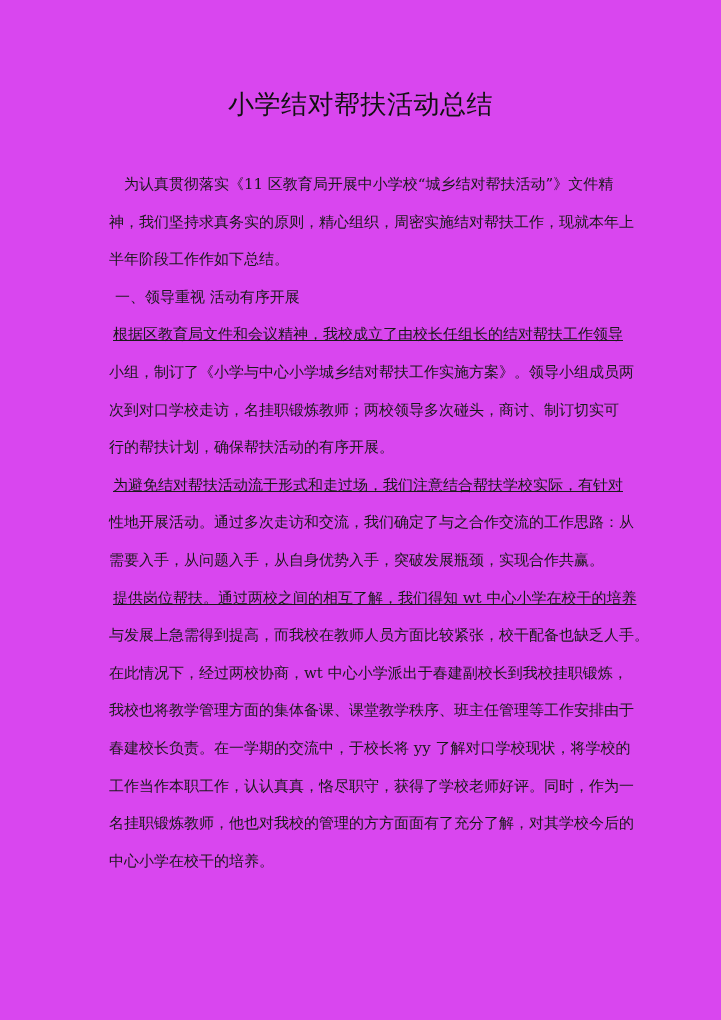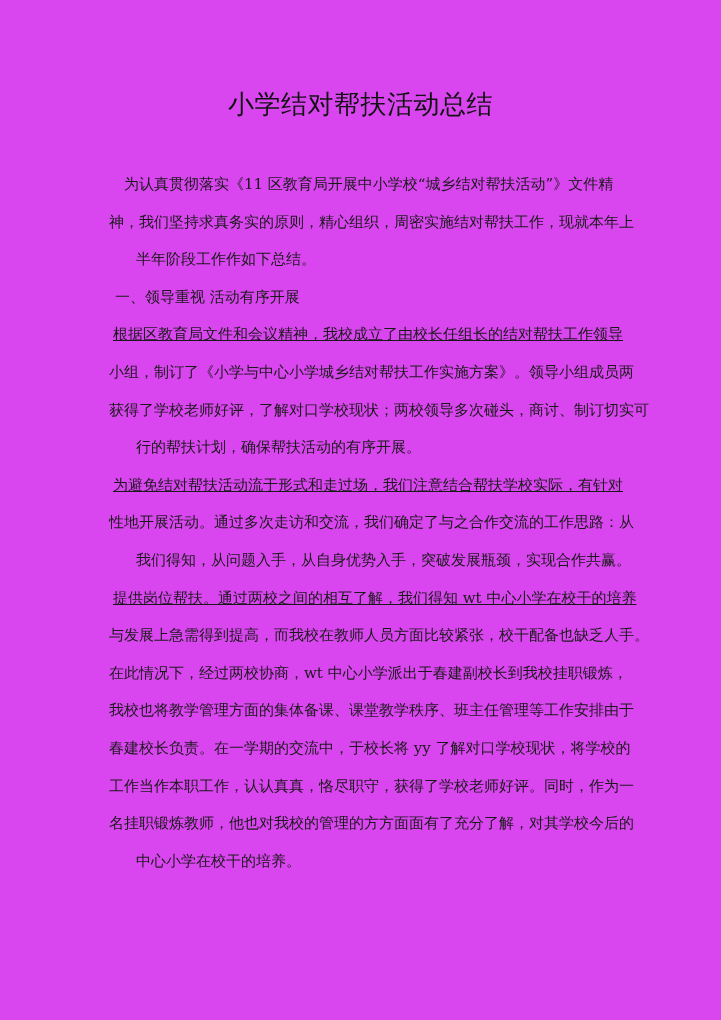--- a/index.html
+++ b/index.html
@@ -44,21 +44,20 @@
       height: 37.6px;
       line-height: 37.6px;
       font-size: 15px;
       white-space: nowrap;
       text-align: justify;
       text-align-last: justify;
       color: #1a1a1a;
     }
     .line.last {
       text-align-last: left;
-      margin-left: 27px;
     }
     .line.heading {
       text-align-last: left;
     }
     .indent1 { padding-left: 15px; }
     .indent-half { padding-left: 6px; }
     .indent-q { padding-left: 4px; text-decoration: underline; }
   </style>
 </head>
 <body>
@@ -72,29 +71,29 @@
       <div class="line indent1">为认真贯彻落实《11 区教育局开展中小学校“城乡结对帮扶活动”》文件精</div>
       <div class="line">神，我们坚持求真务实的原则，精心组织，周密实施结对帮扶工作，现就本年上</div>
       <div class="line last">半年阶段工作作如下总结。</div>
     </div>
 
     <div class="line heading indent-half">一、领导重视 活动有序开展</div>
 
     <div>
       <div class="line indent-q">根据区教育局文件和会议精神，我校成立了由校长任组长的结对帮扶工作领导</div>
       <div class="line">小组，制订了《小学与中心小学城乡结对帮扶工作实施方案》。领导小组成员两</div>
-      <div class="line">获得了学校老师好评，了解对口学校现状；两校领导多次碰头，商讨、制订切实可</div>
+      <div class="line">次到对口学校走访，名挂职锻炼教师；两校领导多次碰头，商讨、制订切实可</div>
       <div class="line last">行的帮扶计划，确保帮扶活动的有序开展。</div>
     </div>
 
 
     <div>
       <div class="line indent-q">为避免结对帮扶活动流于形式和走过场，我们注意结合帮扶学校实际，有针对</div>
       <div class="line">性地开展活动。通过多次走访和交流，我们确定了与之合作交流的工作思路：从</div>
-      <div class="line last">我们得知，从问题入手，从自身优势入手，突破发展瓶颈，实现合作共赢。</div>
+      <div class="line last">需要入手，从问题入手，从自身优势入手，突破发展瓶颈，实现合作共赢。</div>
     </div>
 
     <div>
       <div class="line indent-q">提供岗位帮扶。通过两校之间的相互了解，我们得知 wt 中心小学在校干的培养</div>
       <div class="line">与发展上急需得到提高，而我校在教师人员方面比较紧张，校干配备也缺乏人手。</div>
       <div class="line">在此情况下，经过两校协商，wt 中心小学派出于春建副校长到我校挂职锻炼，</div>
       <div class="line">我校也将教学管理方面的集体备课、课堂教学秩序、班主任管理等工作安排由于</div>
       <div class="line">春建校长负责。在一学期的交流中，于校长将 yy 了解对口学校现状，将学校的</div>
       <div class="line">工作当作本职工作，认认真真，恪尽职守，获得了学校老师好评。同时，作为一</div>
       <div class="line">名挂职锻炼教师，他也对我校的管理的方方面面有了充分了解，对其学校今后的</div>

